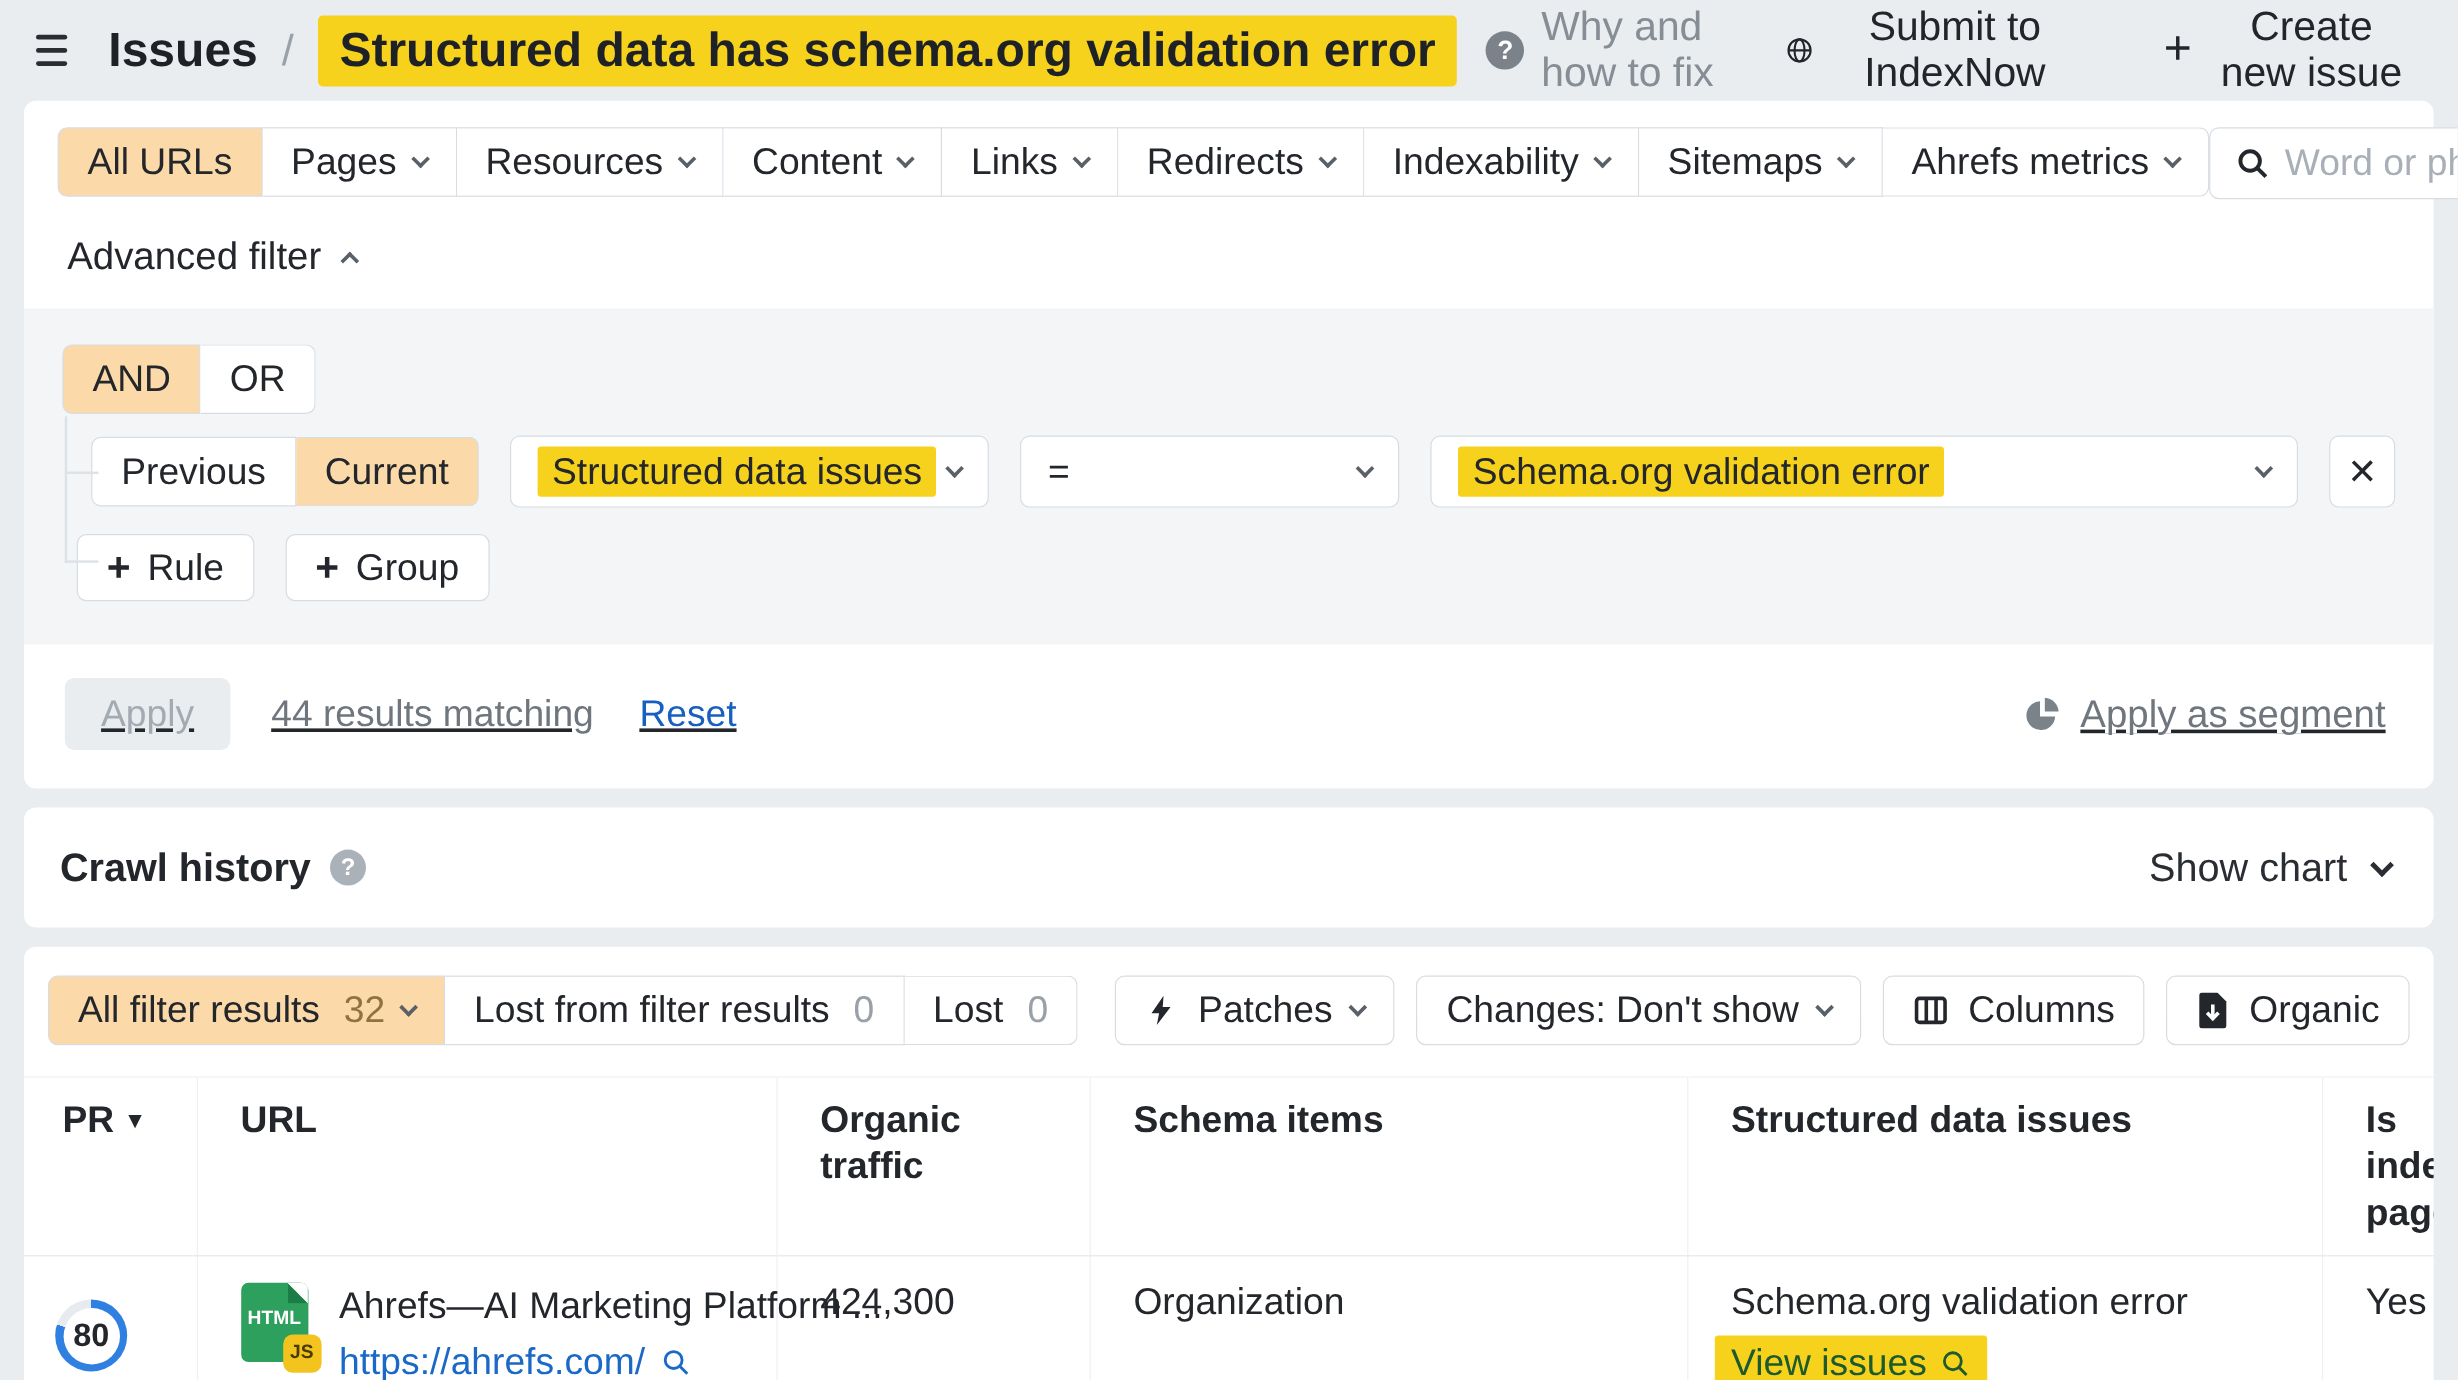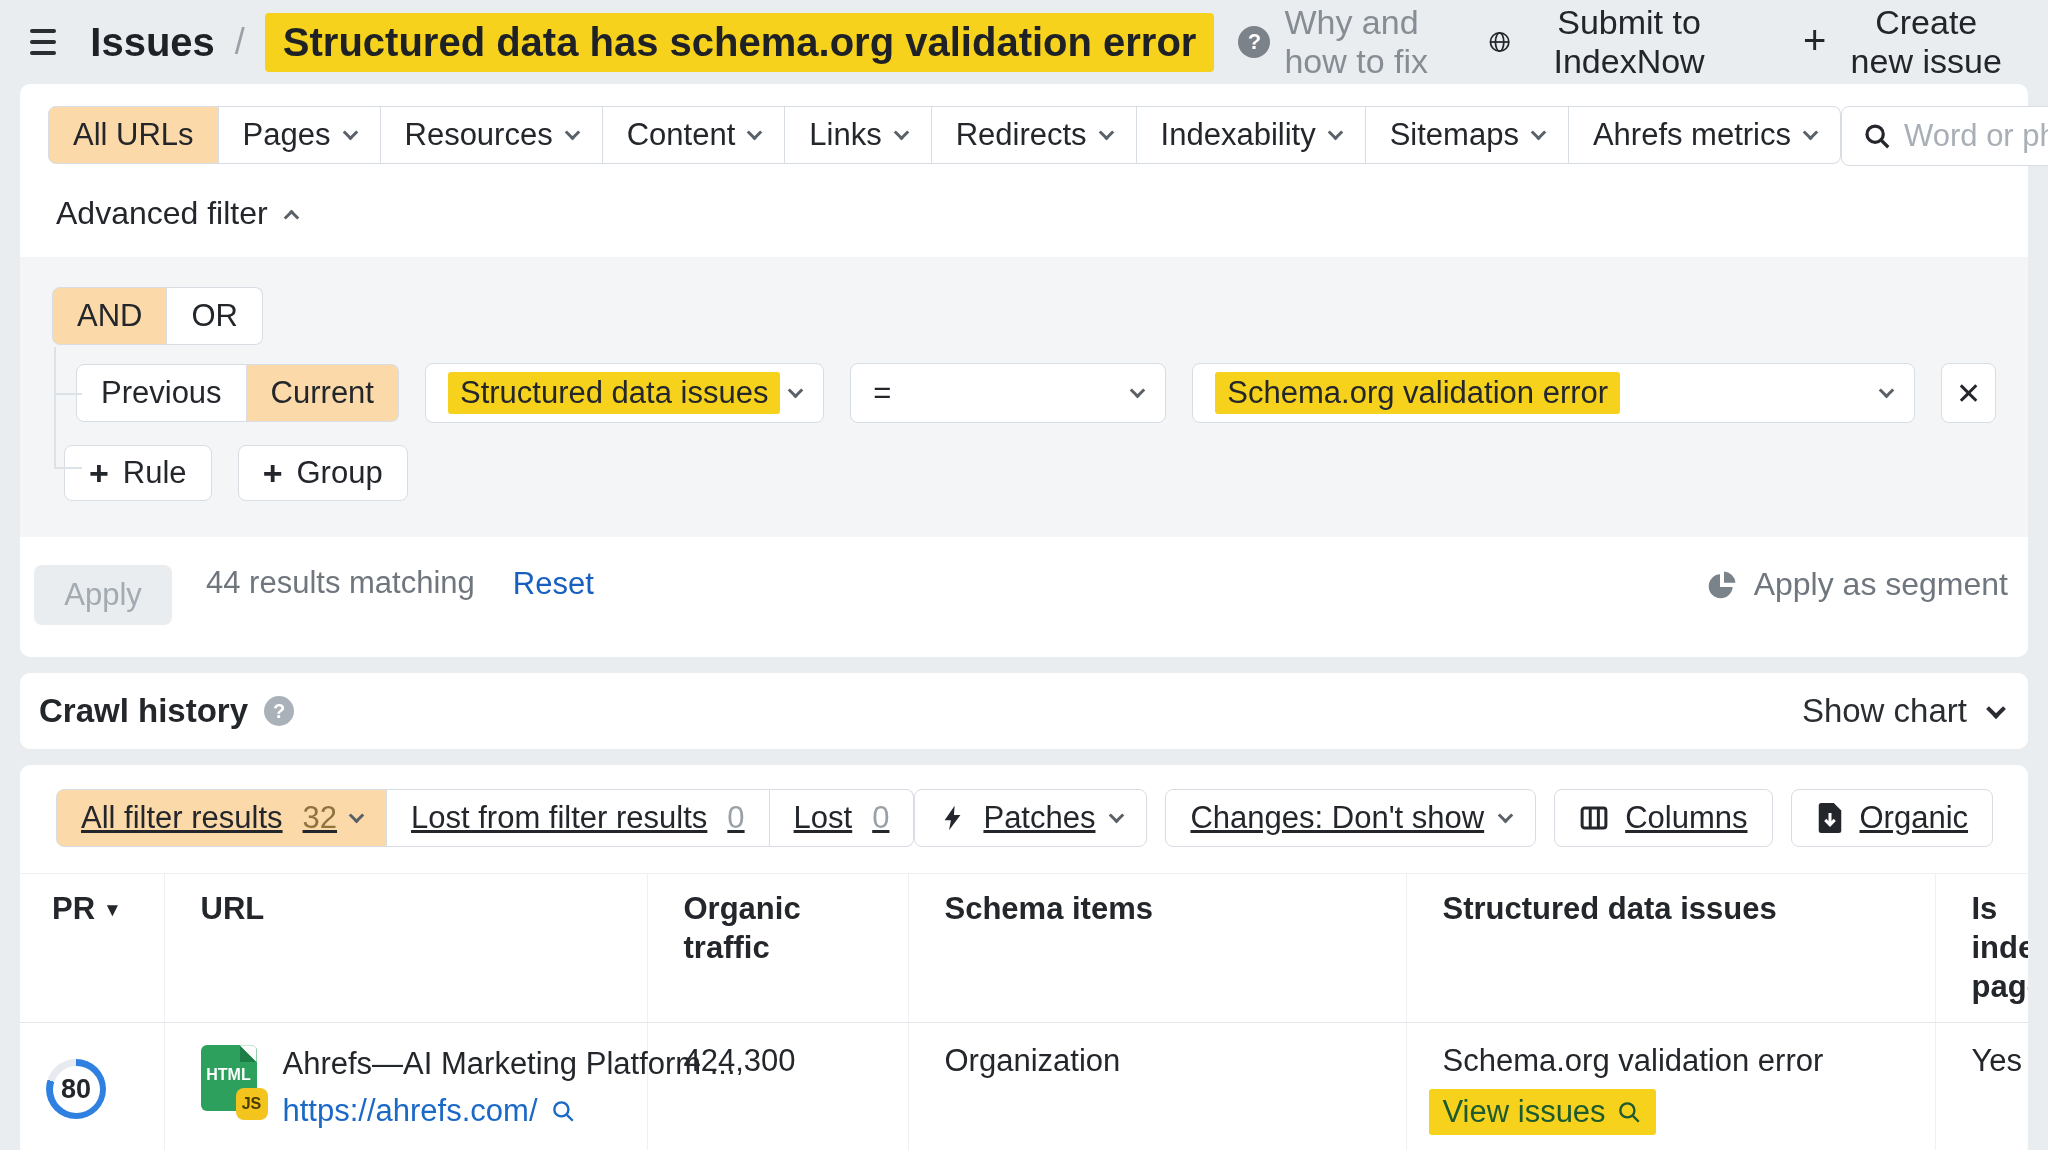--- a/index.html
+++ b/index.html
@@ -54,34 +54,34 @@
   .rule-row { display:flex; align-items:center; gap:26px; margin:18px 0 0 24px; }
   .select { display:flex; align-items:center; background:#fff; border:1px solid #d8dde3; border-radius:8px; height:60px; padding:0 22px; justify-content:space-between; cursor:pointer; }
   .hl { background:#f7d21d; padding:3px 12px; border-radius:3px; font-size:31px; white-space:nowrap; }
   .w-field { width:428px; } .w-op { width:338px; } .w-val { width:778px; }
   .op-text { font-size:31px; }
   .xbtn { width:58px; height:60px; border:1px solid #d8dde3; border-radius:8px; background:#fff; font-size:30px; display:flex; align-items:center; justify-content:center; }
   .add-row { display:flex; gap:26px; margin:22px 0 0 12px; }
   .ghost-btn { display:flex; align-items:center; gap:14px; height:56px; padding:0 24px; background:#fff; border:1px solid #d8dde3; border-radius:8px; font-size:31px; }
   .plus { font-size:34px; font-weight:700; line-height:1; }
 
-  .apply-row { display:flex; align-items:flex-start; padding:28px 14px 32px; }
+  .apply-row { display:flex; align-items:center; padding:28px 34px 32px;text-decoration:underline; }
   .apply-btn { width:138px; height:60px; background:#e9edf0; border:0; border-radius:8px; color:#a3aab2; font-size:31px; cursor:default; }
   .match-text { margin-left:34px; color:#6f767e; font-size:31px; }
   .reset-link { margin-left:32px; color:#175fc0; font-size:31px; font-weight:500; cursor:pointer; background:none; border:0; }
   .seg-apply { margin-left:auto; display:flex; align-items:center; gap:16px; color:#6f767e; font-size:32px; cursor:pointer; background:none; border:0; }
 
   
-  .crawl { display:flex; align-items:center; height:76px; padding:0 19px; }
+  .crawl { display:flex; align-items:center; height:100px; padding:0 30px; }
   .crawl-title { font-size:33px; font-weight:700; margin-right:16px; }
   .show-chart { margin-left:auto; display:flex; align-items:center; gap:22px; font-size:33px; color:#2a2e33; cursor:pointer; background:none; border:0; }
 
   
   .table-panel { padding-top:24px; overflow:hidden; }
-  .controls { display:flex; justify-content:space-between; padding:0 36px; align-items:center;text-decoration:underline; }
+  .controls { display:flex; justify-content:space-between; padding:0 20px; align-items:center; }
   .count { color:#99a0a7; margin-left:6px; }
   .sbtn.active .count { color:#8e7340; }
   .ctl-right { display:flex; gap:18px; }
   .ctl-btn { display:flex; align-items:center; gap:16px; height:58px; padding:0 24px; border:1px solid #d8dde3; border-radius:8px; background:#fff; font-size:31px; white-space:nowrap; }
 
   table { width:2078px; border-collapse:collapse; table-layout:fixed; margin-top:26px; }
   th { font-size:31px; text-align:left; padding:16px 16px 16px 36px; border-top:1px solid #eef1f4; border-bottom:1px solid #e3e7eb; vertical-align:top; line-height:1.25; font-weight:700; }
   th:first-child { padding-left:32px; }
   th + th, td + td { border-left:1px solid #eef1f4; }
   td { padding:20px 16px 20px 36px; border-bottom:1px solid #eef1f4; vertical-align:top; font-size:31px; }

